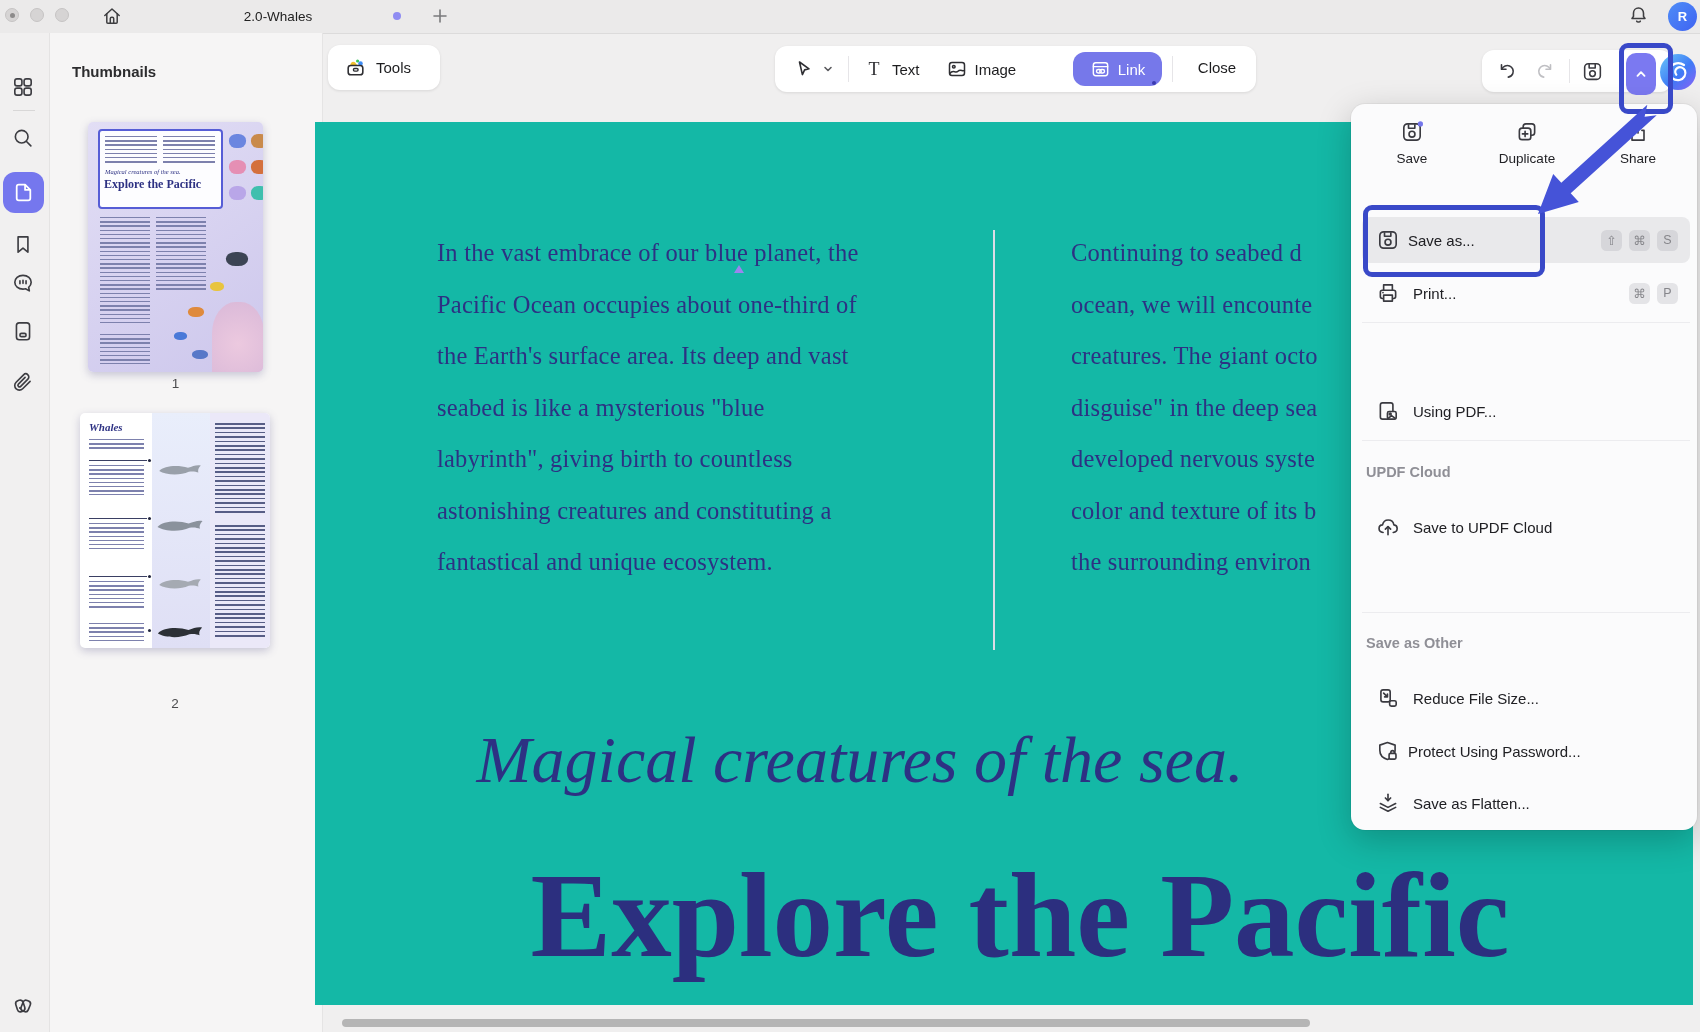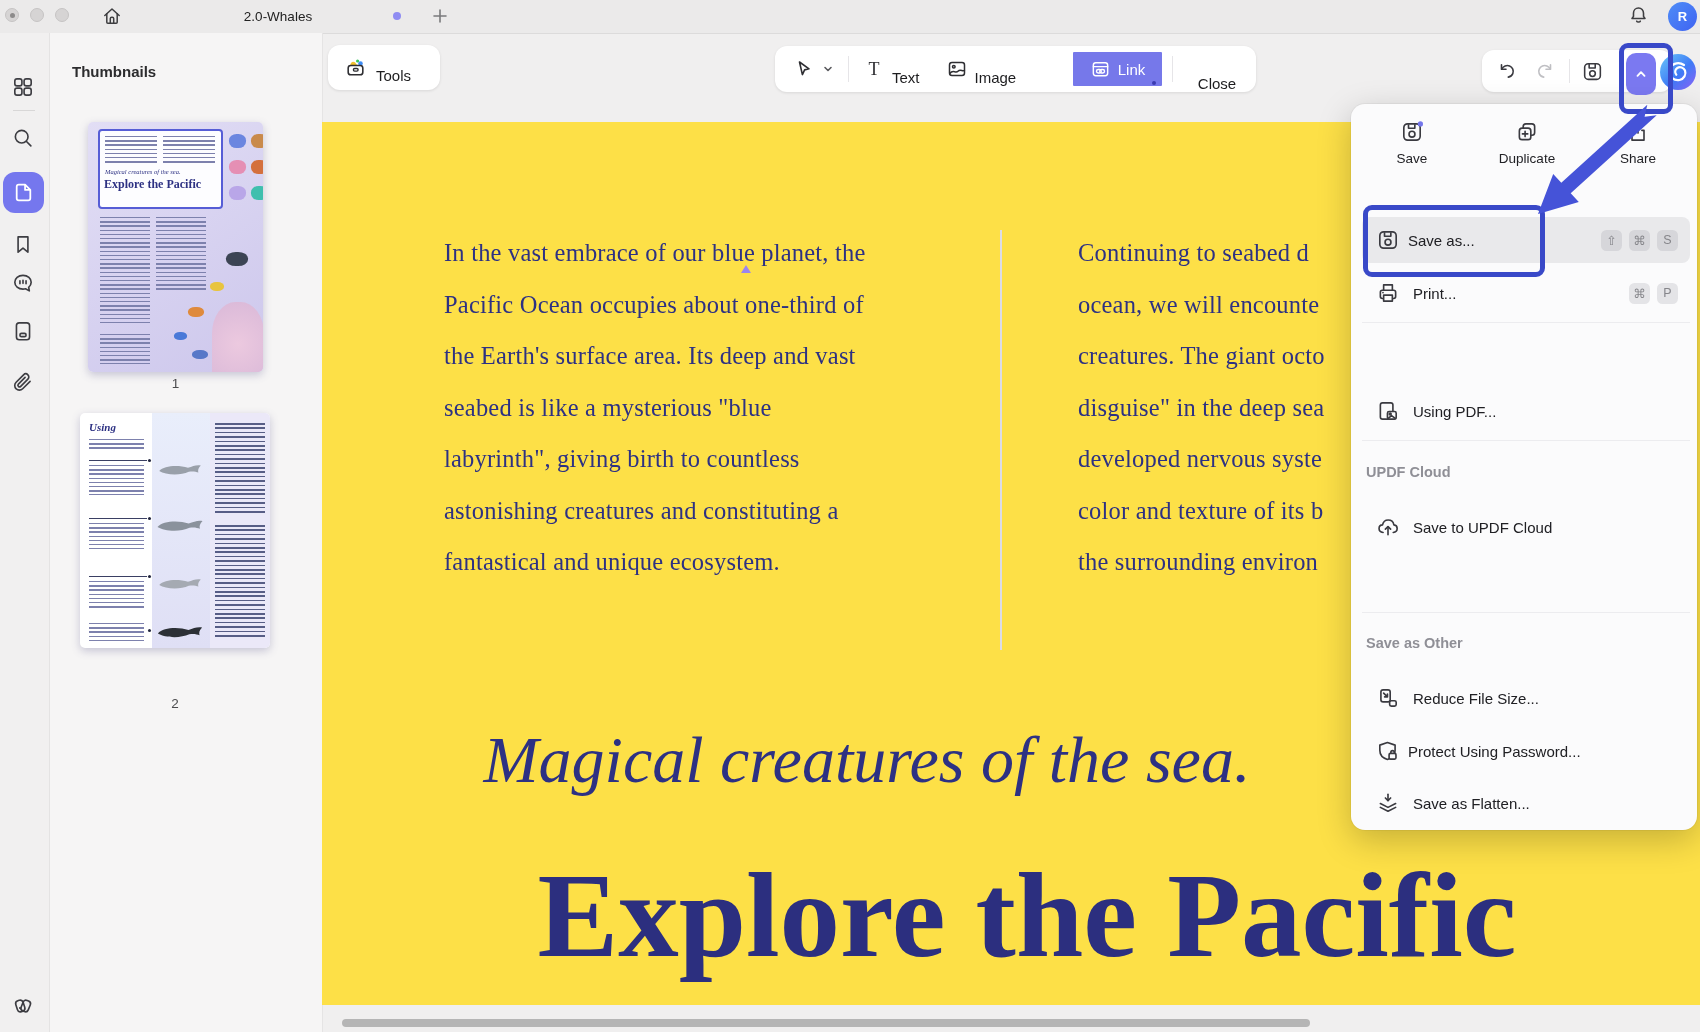--- a/index.html
+++ b/index.html
@@ -24,26 +24,26 @@
   
   .panel{position:absolute;left:50px;top:33px;width:272px;height:999px;background:#f6f5f5;border-right:1px solid #e5e4e4;}
   .panel-h{position:absolute;left:22px;top:30px;font-size:15px;font-weight:700;color:#2c2c2e;}
   .thumb{position:absolute;border-radius:5px;box-shadow:0 3px 9px rgba(90,85,140,.30);overflow:hidden;}
   .pagenum{position:absolute;text-align:center;font-size:13.5px;color:#4c4c4e;}
   .stripes{background:repeating-linear-gradient(to bottom,#7d81ad 0,#7d81ad 1.4px,transparent 1.4px,transparent 4.2px);}
   .stripes-d{background:repeating-linear-gradient(to bottom,#585d86 0,#585d86 1.6px,transparent 1.6px,transparent 4.4px);}
   .blob{position:absolute;border-radius:45%;}
   
   .bar{position:absolute;background:#fff;border-radius:12px;box-shadow:0 1px 3px rgba(0,0,0,.10);}
-  .bar-label{font-size:15px;font-weight:500;color:#1d1d1f;margin-top:16px;}
+  .bar-label{font-size:15px;font-weight:500;color:#1d1d1f;}
   .vdiv{width:1px;height:26px;background:#e6e5e8;}
-  .linkbtn{position:absolute;background:#7678ea;border-radius:1px;display:flex;align-items:center;justify-content:center;gap:7px;color:#fff;}
+  .linkbtn{position:absolute;background:#7678ea;border-radius:12px;display:flex;align-items:center;justify-content:center;gap:7px;color:#fff;}
   .chevbtn{position:absolute;background:#7b79f1;border-radius:10px;display:flex;align-items:center;justify-content:center;}
   
-  .page{position:absolute;left:322px;top:122px;width:1378px;height:883px;background:#fde047;}
+  .page{position:absolute;left:315px;top:122px;width:1378px;height:883px;background:#14b8a6;}
   .serif{font-family:"Liberation Serif",serif;color:#2d3183;}
   .dline{height:51.5px;line-height:51.5px;white-space:nowrap;font-size:24.5px;letter-spacing:.2px;}
   .caret{position:absolute;width:0;height:0;border-left:5px solid transparent;border-right:5px solid transparent;border-bottom:8px solid #9b85ee;}
   .hscroll{position:absolute;left:342px;top:1019px;width:968px;height:8px;border-radius:4px;background:#b5b5b5;}
   
   .menu{position:absolute;left:1351px;top:104px;width:346px;height:726px;background:#fbfbfc;border-radius:14px;
         box-shadow:0 10px 34px rgba(0,0,0,.22),0 0 0 1px rgba(0,0,0,.04);z-index:50;}
   .maction{position:absolute;width:90px;top:16px;height:66px;text-align:center;color:#2a2a2e;}
   .maction .mlabel{margin-top:7px;font-size:13.5px;color:#222226;}
   .maction svg{margin:0 auto;}
@@ -173,21 +173,21 @@
       <div class="abs blob" style="left:100px;top:185px;width:16px;height:10px;background:#df8a3c;"></div>
       <div class="abs blob" style="left:86px;top:210px;width:13px;height:8px;background:#4a79d8;"></div>
       <div class="abs blob" style="left:104px;top:228px;width:16px;height:9px;background:#5878c8;"></div>
       <div class="abs" style="left:124px;top:180px;width:52px;height:70px;border-radius:45% 45% 0 0;background:radial-gradient(circle at 50% 60%,#ecc9df,#d9b8d8);"></div>
     </div>
     <div class="pagenum" style="left:38px;top:343px;width:175px;">1</div>
 
     <div class="thumb" style="left:30px;top:380px;width:190px;height:235px;background:#fff;">
       <div class="abs" style="left:72px;top:0;width:58px;height:235px;background:linear-gradient(180deg,#e9eefb,#dfdff5);"></div>
       <div class="abs" style="left:130px;top:0;width:60px;height:235px;background:#ebe8f8;"></div>
-      <div class="abs serif" style="left:9px;top:8px;font-size:11px;font-weight:700;font-style:italic;">Using</div>
+      <div class="abs serif" style="left:9px;top:8px;font-size:11px;font-weight:700;font-style:italic;">Whales</div>
       <div class="abs stripes" style="left:9px;top:26px;width:55px;height:13px;"></div>
       <div class="abs" style="left:9px;top:47px;width:58px;height:1px;background:#3a3f63;"></div>
       <div class="abs stripes" style="left:9px;top:52px;width:55px;height:30px;"></div>
       <div class="abs" style="left:9px;top:105px;width:58px;height:1px;background:#3a3f63;"></div>
       <div class="abs stripes" style="left:9px;top:110px;width:55px;height:26px;"></div>
       <div class="abs" style="left:9px;top:163px;width:58px;height:1px;background:#3a3f63;"></div>
       <div class="abs stripes" style="left:9px;top:168px;width:55px;height:28px;"></div>
       <div class="abs stripes" style="left:9px;top:210px;width:55px;height:18px;"></div>
       <div class="abs" style="left:68px;top:46px;width:3px;height:3px;border-radius:50%;background:#22263f;"></div>
       <div class="abs" style="left:68px;top:104px;width:3px;height:3px;border-radius:50%;background:#22263f;"></div>

